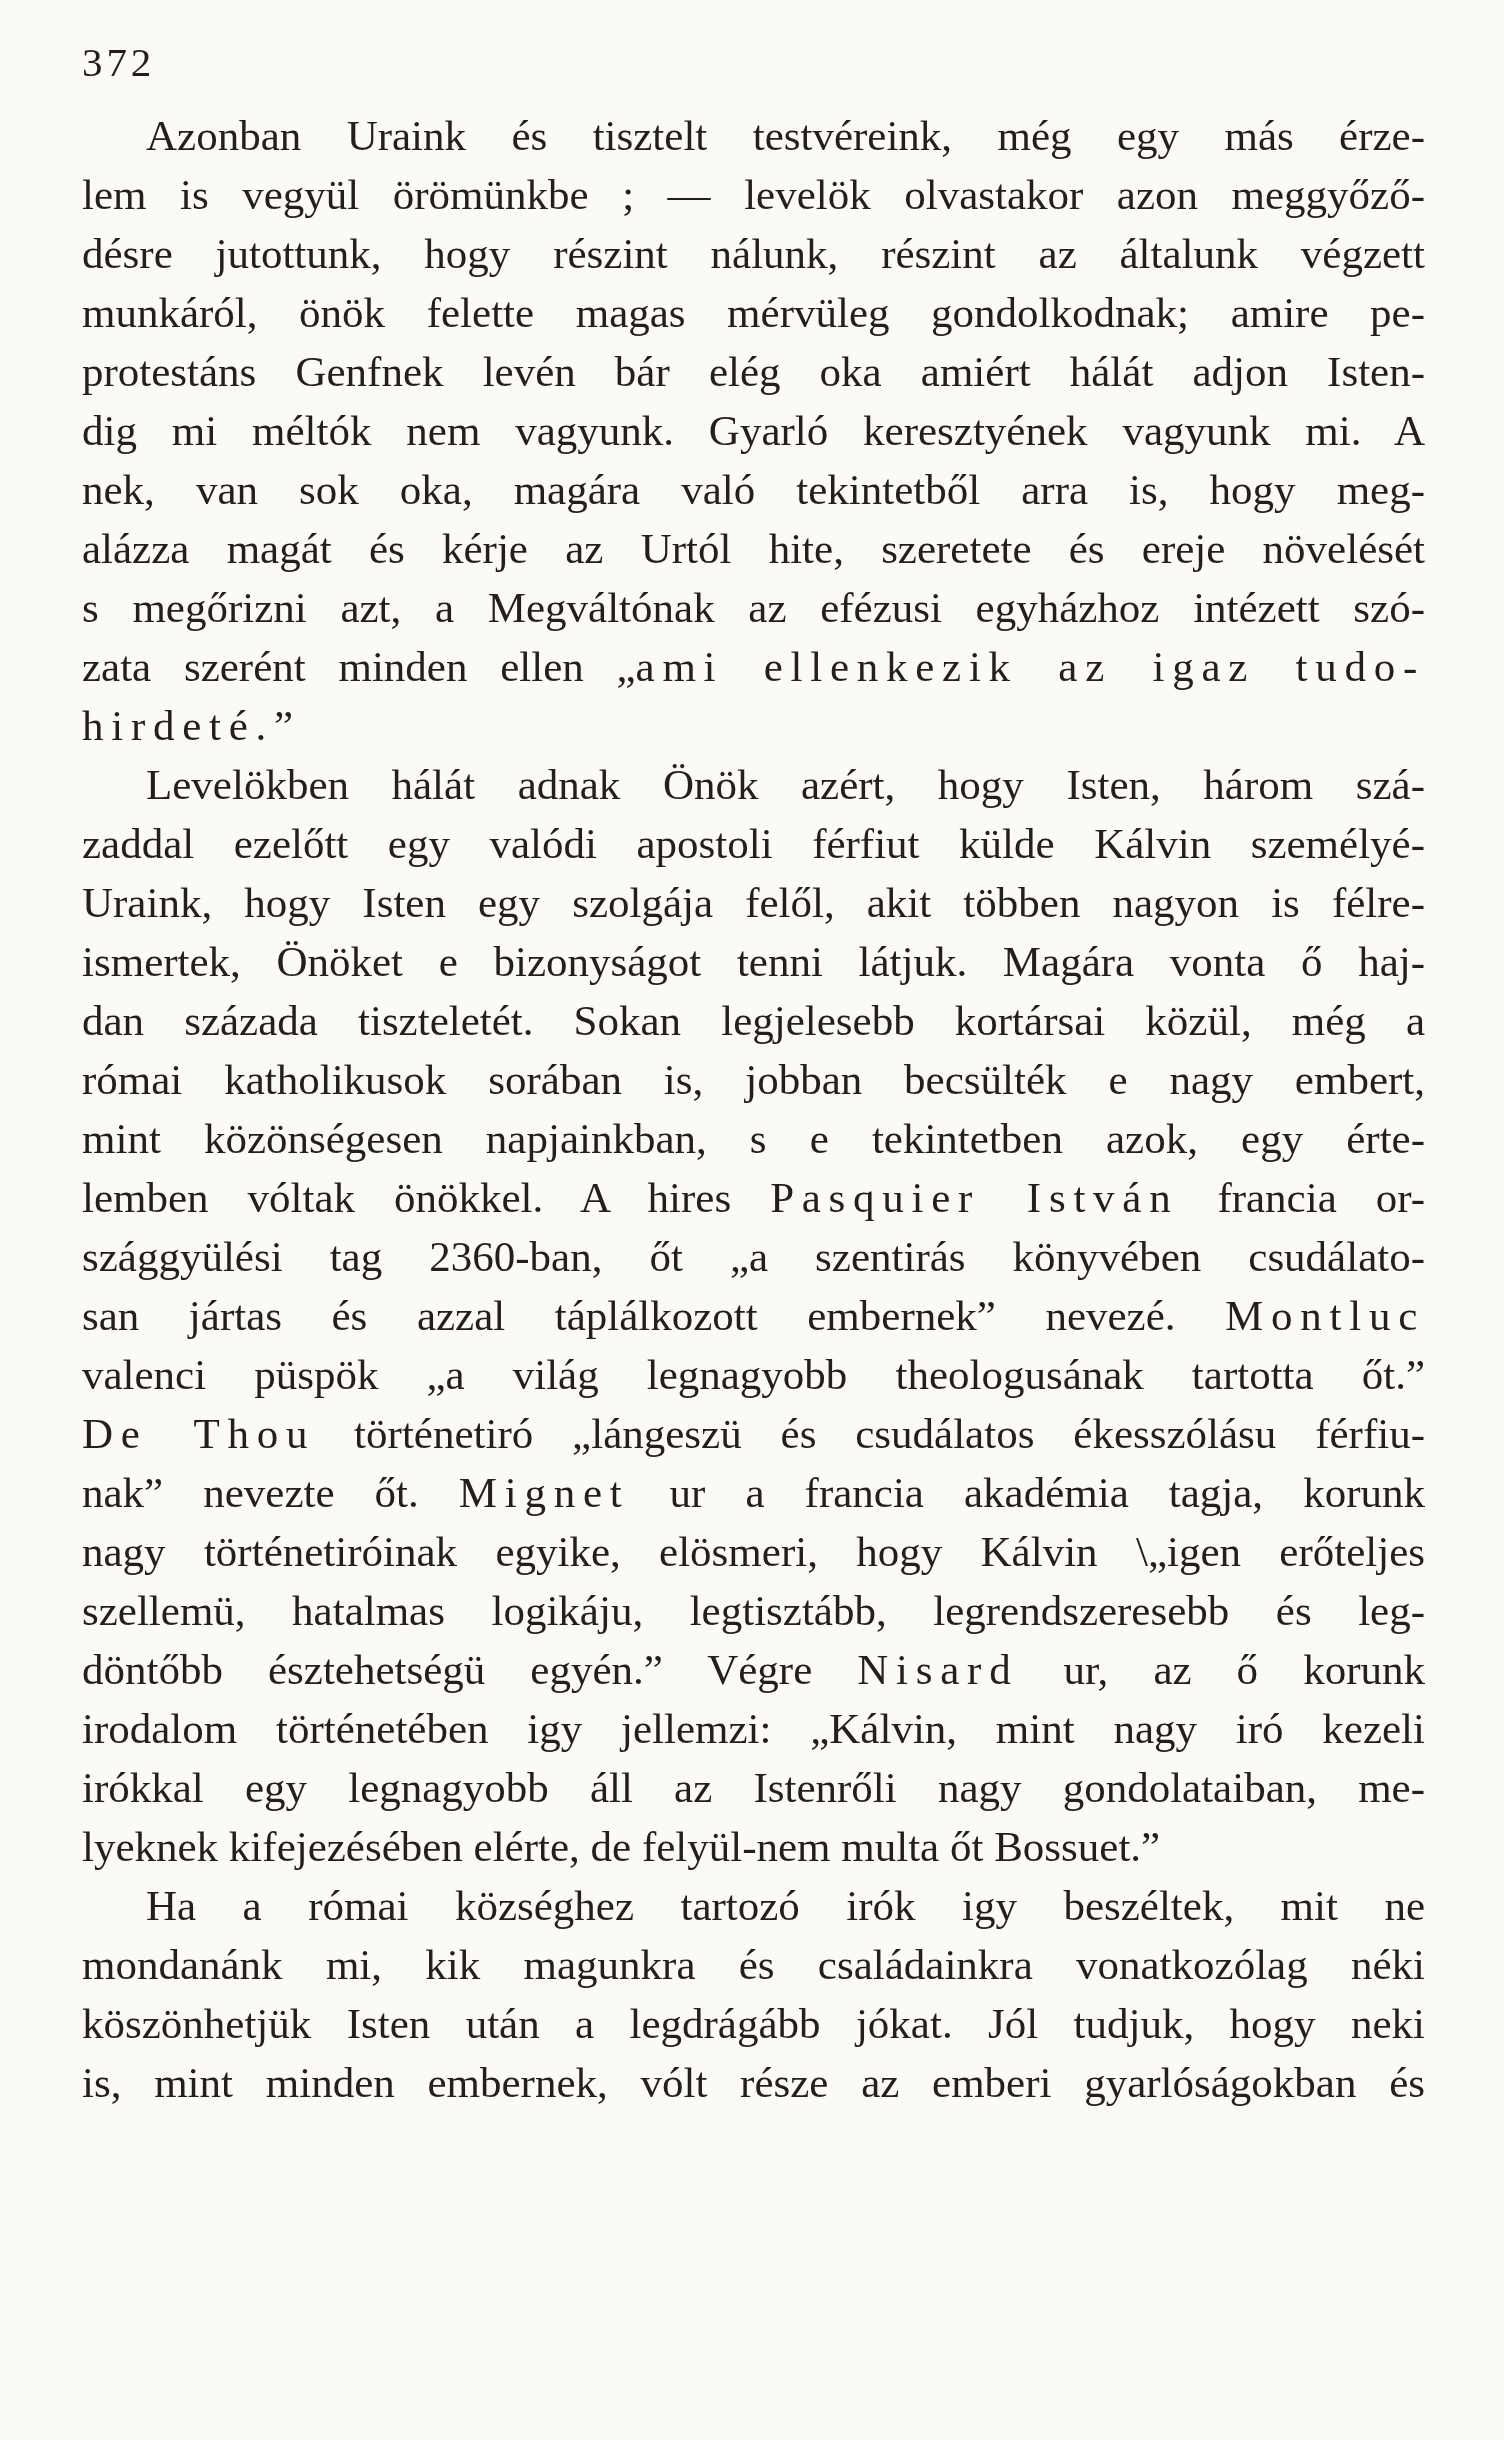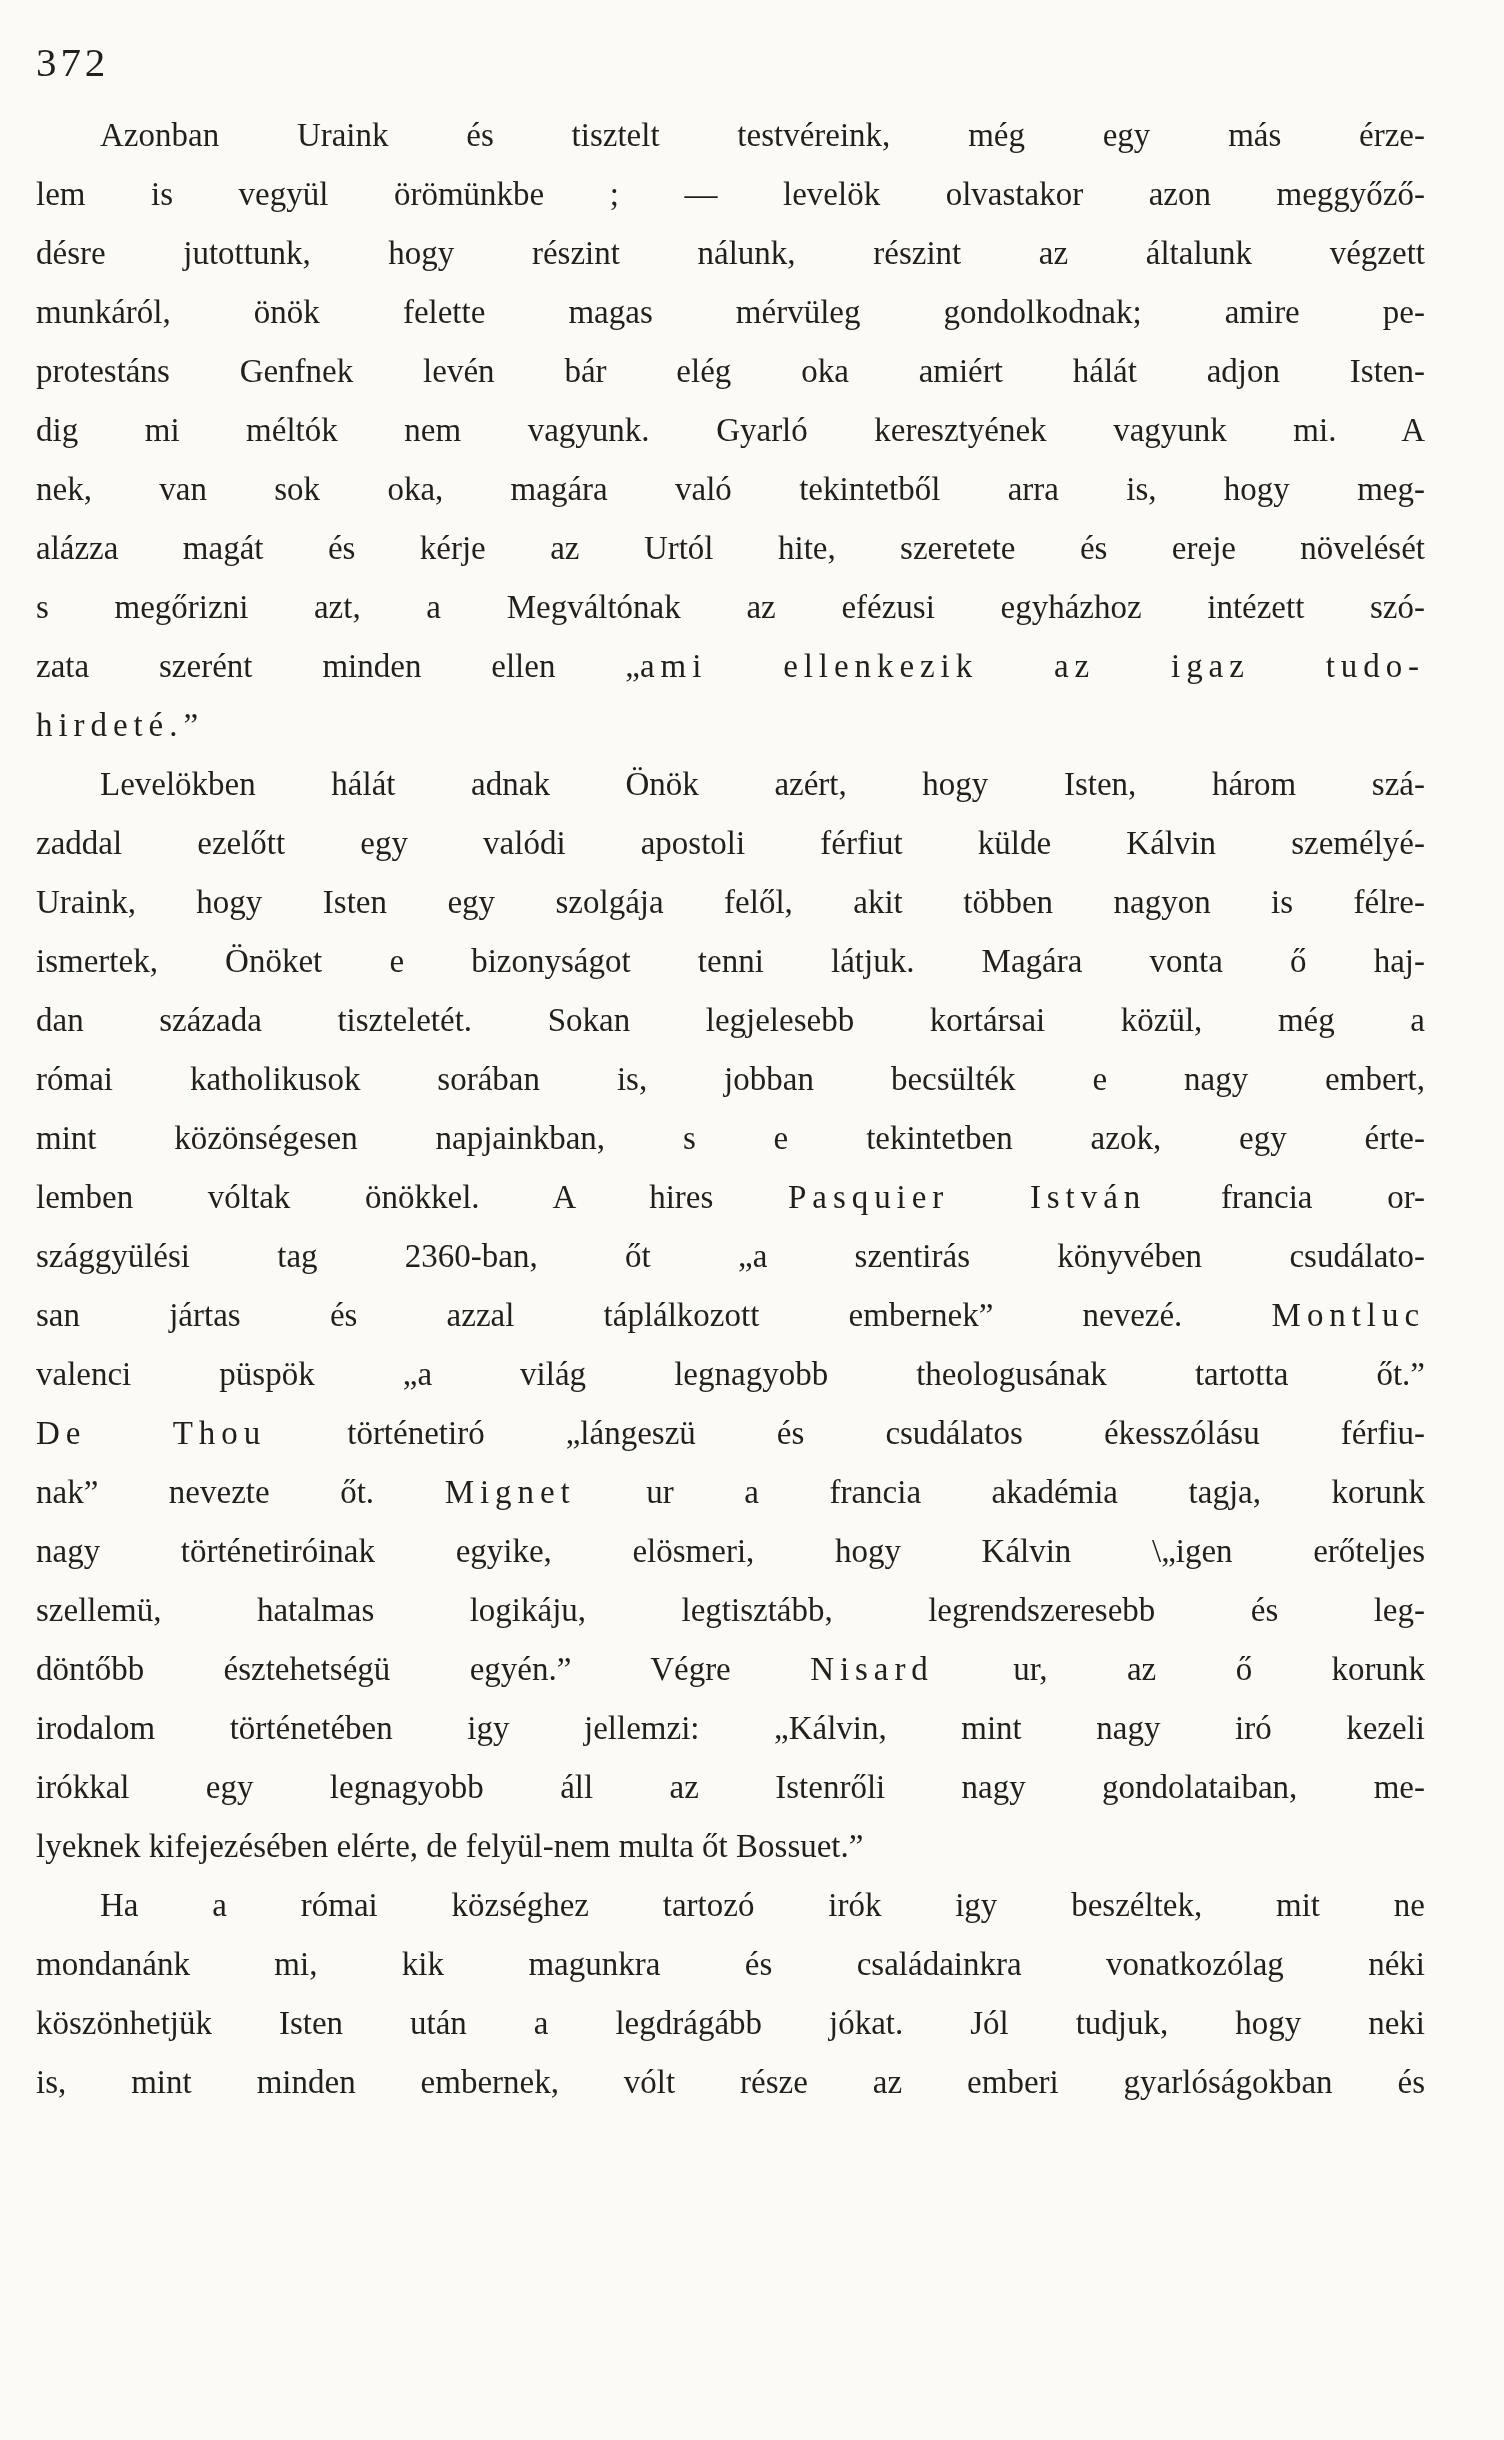--- a/index.html
+++ b/index.html
@@ -8,30 +8,30 @@
   }
   body {
     width: 1505px;
     height: 2440px;
     overflow: hidden;
     background: var(--paper, #fbfaf7);
     color: var(--ink, #221f1c);
     font-family: "Liberation Serif", "DejaVu Serif", serif;
   }
   .page {
-    padding: 37px 80px 0 36px;
+    padding: 37px 80px 0 82px;
   }
   .page-number {
     font-size: 41px;
     line-height: 51px;
     letter-spacing: 3.9px;
     margin-bottom: 17.6px;
   }
   .text-block {
-    font-size: 33px;
+    font-size: 43px;
     line-height: 59px;
   }
   .paragraph {
     margin: 0;
   }
   .line {
     height: 59px;
     overflow: hidden;
     text-align: justify;
     text-align-last: justify;

